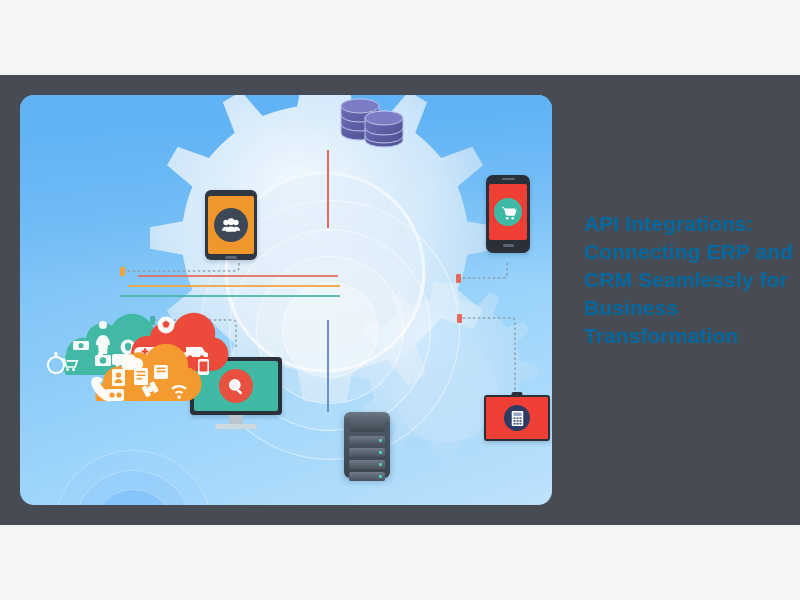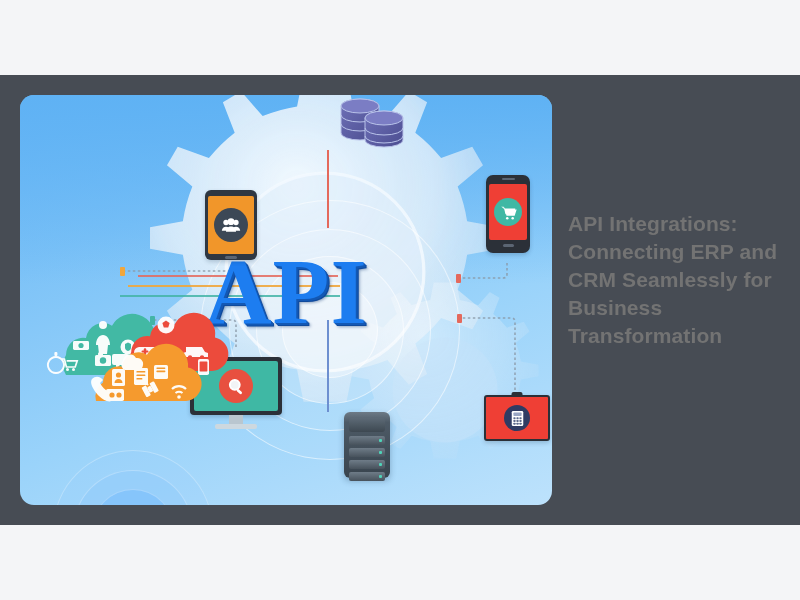--- a/index.html
+++ b/index.html
@@ -241,24 +241,24 @@
   .dbstack svg { display: block; }
 
   
   .clouds { position: absolute; left: 22px; top: 208px; width: 185px; height: 115px; }
   .cloud { position: absolute; }
   .cloud svg { display: block; overflow: visible; }
 
   
   .title {
     position: absolute;
-    left: 568px;
+    left: 584px;
     top: 196px;
     width: 212px;
-    color: #737373;
+    color: #0369a1;
     font-family: "Liberation Sans", sans-serif;
     font-weight: 700;
     font-size: 21px;
     line-height: 28px;
     letter-spacing: .1px;
   }
 </style>
 </head>
 <body>
 
@@ -359,21 +359,20 @@
     <svg width="532" height="410" viewBox="0 0 532 410">
       <path d="M495 295 L495 227 Q495 223 491 223 L440 223" fill="none" stroke="#8b9aa8" stroke-width="1.6" stroke-dasharray="2.5 2.5" opacity=".85"></path>
     </svg>
   </div>
 
   <div class="cap" style="left:100px; top:172px; background:#f0a63c;"></div>
   <div class="cap" style="left:130px; top:221px; background:#43b4a6;"></div>
   <div class="cap" style="left:436px; top:179px; background:#e4695c;"></div>
   <div class="cap" style="left:437px; top:219px; background:#e4695c;"></div>
 
-  <div class="api-word">API</div>
 
   <div class="dbstack" style="left:315px; top:-2px;">
     <svg width="72" height="62" viewBox="0 0 72 62" xmlns="http://www.w3.org/2000/svg">
       <defs>
         <linearGradient id="dbA" x1="0" y1="0" x2="1" y2="1">
           <stop offset="0%" stop-color="#6f71b8"></stop>
             <stop offset="100%" stop-color="#4b4d90"></stop>
         </linearGradient>
       </defs>
       <g fill="url(#dbA)" stroke="#b9c3ea" stroke-width="1">

